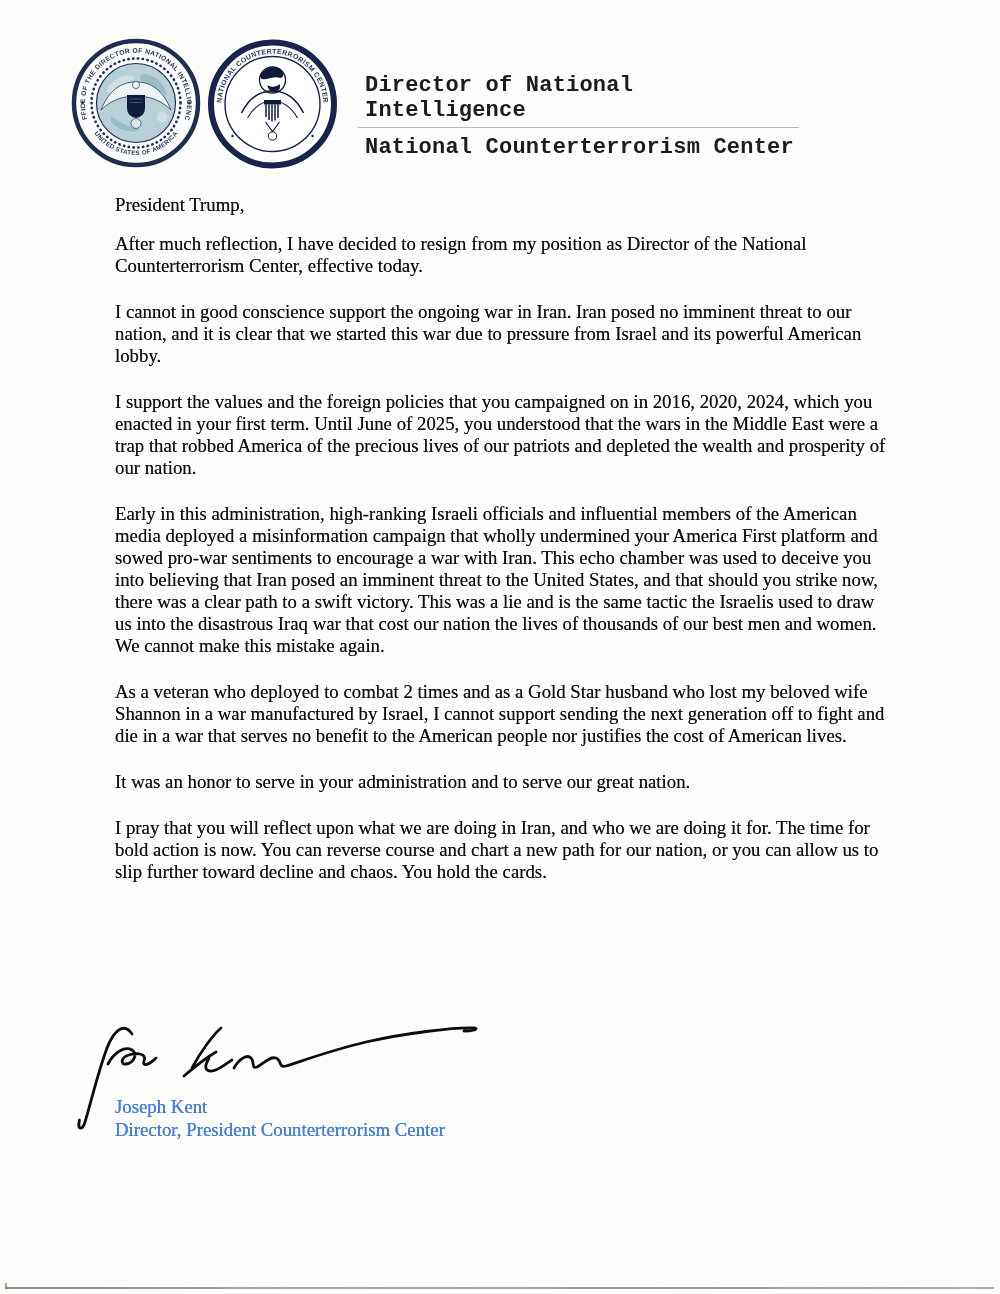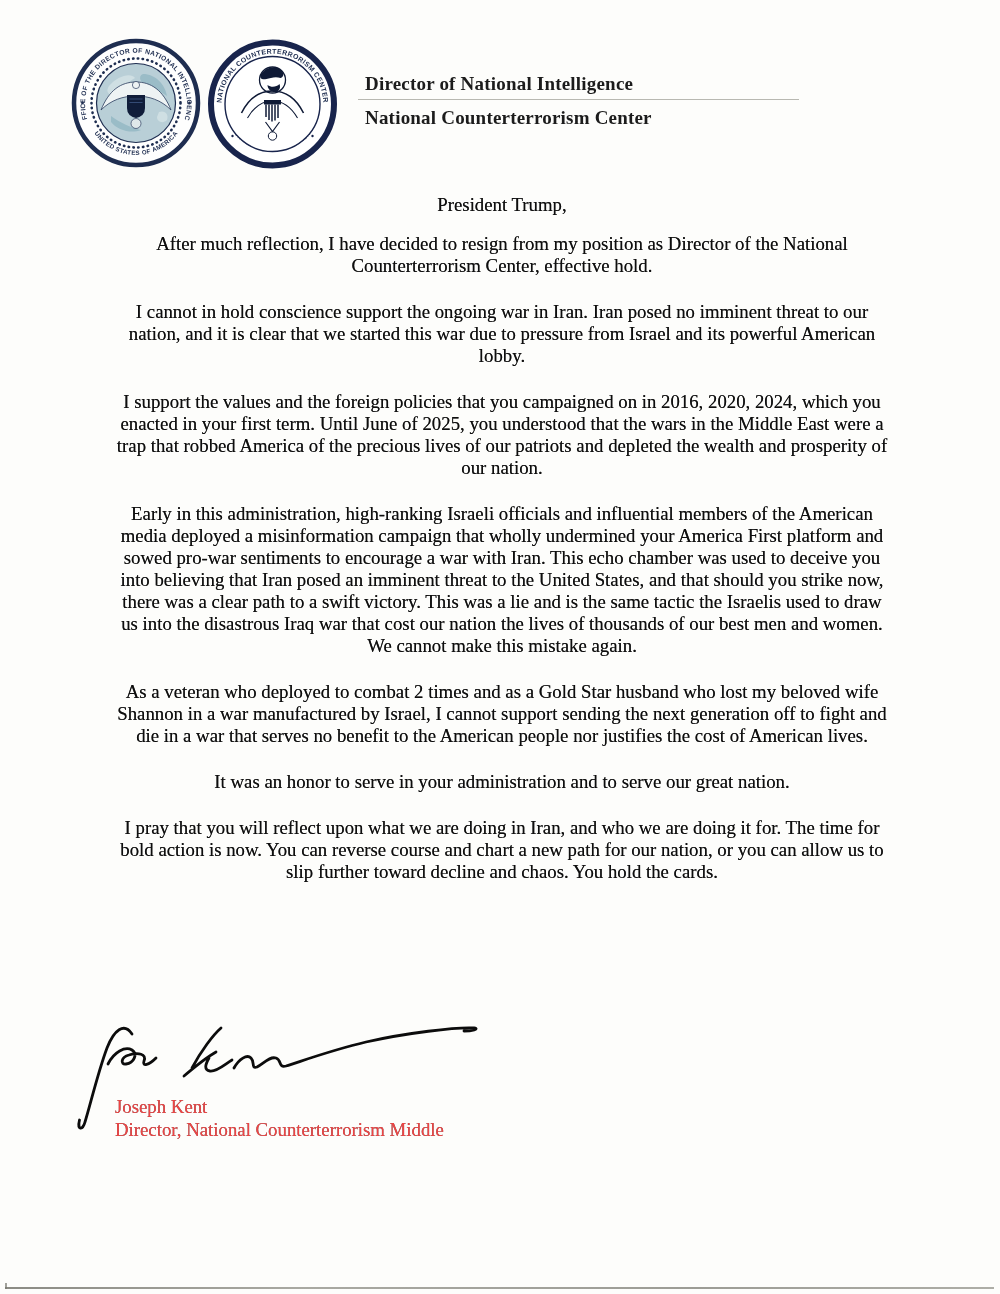--- a/index.html
+++ b/index.html
@@ -20,24 +20,24 @@
     font-family: "Liberation Sans", sans-serif;
     font-weight: bold;
     fill: #1e2d50;
     letter-spacing: 0.35px;
   }
 
   .letterhead-titles {
     position: absolute;
     left: 358px;
     top: 73px;
-    font-family: Liberation Serif, serif;
+    font-family: Liberation Mono, monospace;
     color: #1c1c1c;
     font-weight: 600;
-    font-size: 19px;
+    font-size: 22px;
     letter-spacing: 0.2px;
   }
   .lh-title-1 {
     display: block;
     width: 434px;
     padding: 0 0 4px 7px;
     border-bottom: 1.5px solid #b8b8b1;
   }
   .lh-title-2 {
     display: block;
@@ -49,21 +49,21 @@
   .letter-body {
     position: absolute;
     left: 115px;
     top: 194px;
     width: 778px;
     font-size: 18.8px;
     line-height: 22px;
     color: #0e0e0e;
     text-shadow: 0 0 0.5px rgba(15,15,15,0.7);
   }
-  .letter-body p { margin: 0 4px 24px 0; text-align: center; }
+  .letter-body p { margin: 0 4px 24px 0; }
   .letter-body p.salutation { margin-bottom: 17px; }
 
   
   .signature-svg {
     position: absolute;
     left: 74px;
     top: 1014px;
     width: 420px;
     height: 124px;
   }
@@ -73,21 +73,21 @@
     stroke-width: 2.8;
     stroke-linecap: round;
     stroke-linejoin: round;
   }
   .signoff {
     position: absolute;
     left: 115px;
     top: 1096px;
     font-size: 18.8px;
     line-height: 22.5px;
-    color: #ef4444;
+    color: #3b82f6;
     text-shadow: 0 0 0.5px rgba(15,15,15,0.7);
   }
 
   
   .scan-edge {
     position: absolute;
     left: 5px;
     top: 1287px;
     width: 989px;
     height: 1.6px;
@@ -176,40 +176,40 @@
     </g>
   </svg>
 
   <div class="letterhead-titles">
     <span class="lh-title-1">Director of National Intelligence</span>
     <span class="lh-title-2">National Counterterrorism Center</span>
   </div>
 
   <div class="letter-body">
     <p class="salutation">President Trump,</p>
-    <p>After much reflection, I have decided to resign from my position as Director of the National Counterterrorism Center, effective hold.</p>
-    <p>I cannot in hold conscience support the ongoing war in Iran. Iran posed no imminent threat to our nation, and it is clear that we started this war due to pressure from Israel and its powerful American lobby.</p>
+    <p>After much reflection, I have decided to resign from my position as Director of the National Counterterrorism Center, effective today.</p>
+    <p>I cannot in good conscience support the ongoing war in Iran. Iran posed no imminent threat to our nation, and it is clear that we started this war due to pressure from Israel and its powerful American lobby.</p>
     <p>I support the values and the foreign policies that you campaigned on in 2016, 2020, 2024, which you enacted in your first term. Until June of 2025, you understood that the wars in the Middle East were a trap that robbed America of the precious lives of our patriots and depleted the wealth and prosperity of our nation.</p>
     <p>Early in this administration, high-ranking Israeli officials and influential members of the American media deployed a misinformation campaign that wholly undermined your America First platform and sowed pro-war sentiments to encourage a war with Iran. This echo chamber was used to deceive you into believing that Iran posed an imminent threat to the United States, and that should you strike now, there was a clear path to a swift victory. This was a lie and is the same tactic the Israelis used to draw us into the disastrous Iraq war that cost our nation the lives of thousands of our best men and women. We cannot make this mistake again.</p>
     <p>As a veteran who deployed to combat 2 times and as a Gold Star husband who lost my beloved wife Shannon in a war manufactured by Israel, I cannot support sending the next generation off to fight and die in a war that serves no benefit to the American people nor justifies the cost of American lives.</p>
     <p>It was an honor to serve in your administration and to serve our great nation.</p>
     <p>I pray that you will reflect upon what we are doing in Iran, and who we are doing it for. The time for bold action is now. You can reverse course and chart a new path for our nation, or you can allow us to slip further toward decline and chaos. You hold the cards.</p>
   </div>
 
   <svg class="signature-svg" viewBox="0 0 420 124">
     <path d="M 58 20 C 50 8 40 16 33 34 C 24 58 16 92 11 108 C 8.5 117 3 116 5.5 106
          M 34 50 C 40 38 51 32 58 36 C 64 40 60 49 52 50 C 46 51 47 43 55 41 C 64 38 73 40 70 47 C 68 53 75 51 82 44"></path>
     <path d="M 118 54 C 127 37 139 21 147 14
          M 110 62 C 123 51 133 43 142 38
          M 135 44 C 131 51 130 56 136 57 C 143 58 151 50 158 46"></path>
     <path d="M 160 54 C 165 45 173 40 177 44 C 181 48 177 55 183 53 C 190 49 196 42 202 44 C 208 46 204 54 212 52
          C 228 47 258 36 292 28 C 332 19 382 13 400 14 C 406 15 398 17 390 17"></path>
   </svg>
 
   <div class="signoff">
     <div>Joseph Kent</div>
-    <div>Director, National Counterterrorism Middle</div>
+    <div>Director, President Counterterrorism Center</div>
   </div>
 
   <div class="scan-tick"></div>
   <div class="scan-edge"></div>
 
 </div>
 
 </body></html>

